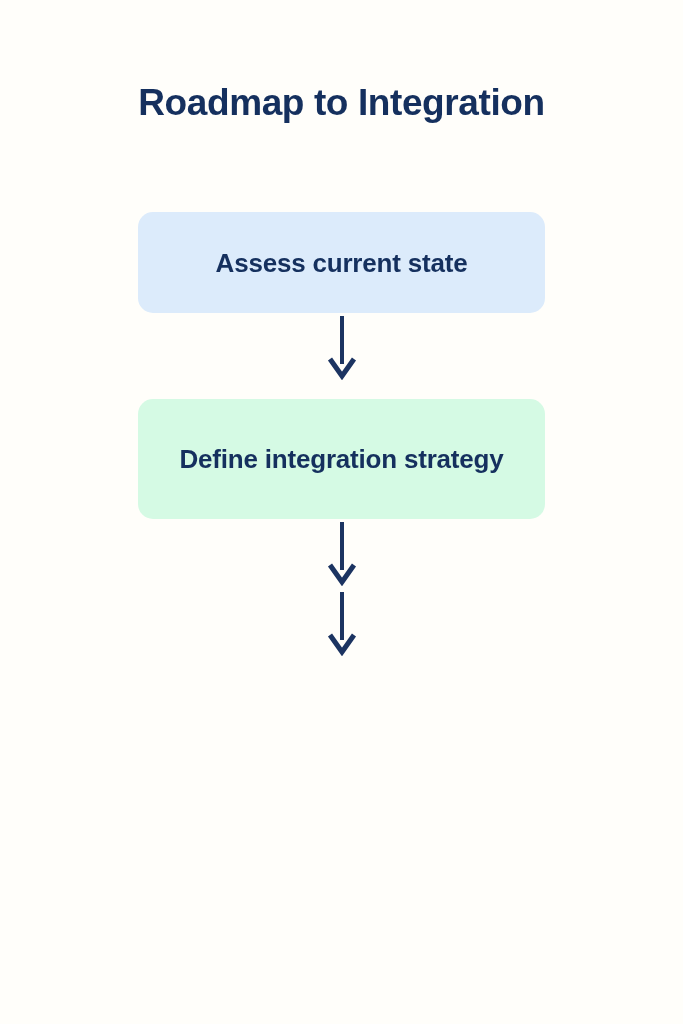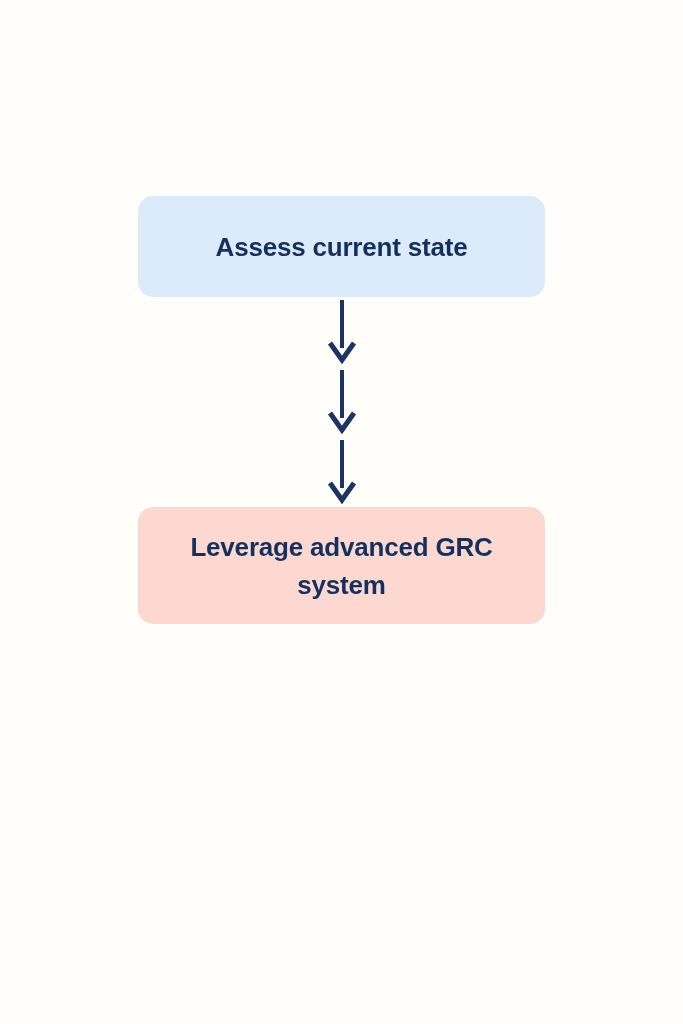--- a/index.html
+++ b/index.html
@@ -44,67 +44,69 @@
     display: flex;
     align-items: center;
     justify-content: center;
     text-align: center;
     color: #15305e;
     font-size: 26px;
     font-weight: bold;
     line-height: 38px;
     letter-spacing: -0.2px;
     padding: 18px 24px;
+    margin-top: 16px;
   }
   .node-1 { height: 101px; background: #dcebfb; }
   .node-2 { height: 120px; background: #d5fae4; }
   .node-3 { height: 120px; background: #fdf8c7; }
   .node-4 { height: 117px; background: #fcd8d0; }
 
   .connector {
     height: 70px;
     display: flex;
     align-items: center;
     justify-content: center;
   }
   .connector svg { display: block; }
 </style>
 </head>
 <body>
 
 <div class="canvas">
 
+  <div class="page-title">Roadmap to Integration</div>
 
   <div class="flow">
 
     <div class="node node-1" style="background: rgb(220, 235, 251); color: rgb(21, 48, 94);">
       <span>Assess current state</span>
+    </div>
+
+    <div class="connector">
+      <svg width="30" height="64" viewBox="0 0 30 64" aria-hidden="true">
+        <line x1="15" y1="0" x2="15" y2="48" stroke="#1c3461" stroke-width="4"></line>
+        <path d="M3 43 L15 60 L27 43" fill="none" stroke="#1c3461" stroke-width="5" stroke-linejoin="miter" stroke-linecap="butt"></path>
+      </svg>
+    </div>
+
+    <div class="node node-2" style="background: rgb(213, 250, 228); color: rgb(21, 48, 94);">
+      <span>Define integration strategy</span>
     </div>
 
     <div class="connector">
       <svg width="30" height="64" viewBox="0 0 30 64" aria-hidden="true">
         <line x1="15" y1="0" x2="15" y2="48" stroke="#1c3461" stroke-width="4"></line>
         <path d="M3 43 L15 60 L27 43" fill="none" stroke="#1c3461" stroke-width="5" stroke-linejoin="miter" stroke-linecap="butt"></path>
       </svg>
     </div>
 
 
     <div class="connector">
       <svg width="30" height="64" viewBox="0 0 30 64" aria-hidden="true">
         <line x1="15" y1="0" x2="15" y2="48" stroke="#1c3461" stroke-width="4"></line>
         <path d="M3 43 L15 60 L27 43" fill="none" stroke="#1c3461" stroke-width="5" stroke-linejoin="miter" stroke-linecap="butt"></path>
       </svg>
     </div>
 
 
-    <div class="connector">
-      <svg width="30" height="64" viewBox="0 0 30 64" aria-hidden="true">
-        <line x1="15" y1="0" x2="15" y2="48" stroke="#1c3461" stroke-width="4"></line>
-        <path d="M3 43 L15 60 L27 43" fill="none" stroke="#1c3461" stroke-width="5" stroke-linejoin="miter" stroke-linecap="butt"></path>
-      </svg>
-    </div>
-
-    <div class="node node-4" style="background: rgb(252, 216, 208); color: rgb(21, 48, 94);">
-      <span>Leverage advanced GRC system</span>
-    </div>
-
   </div>
 </div>
 
 </body></html>

